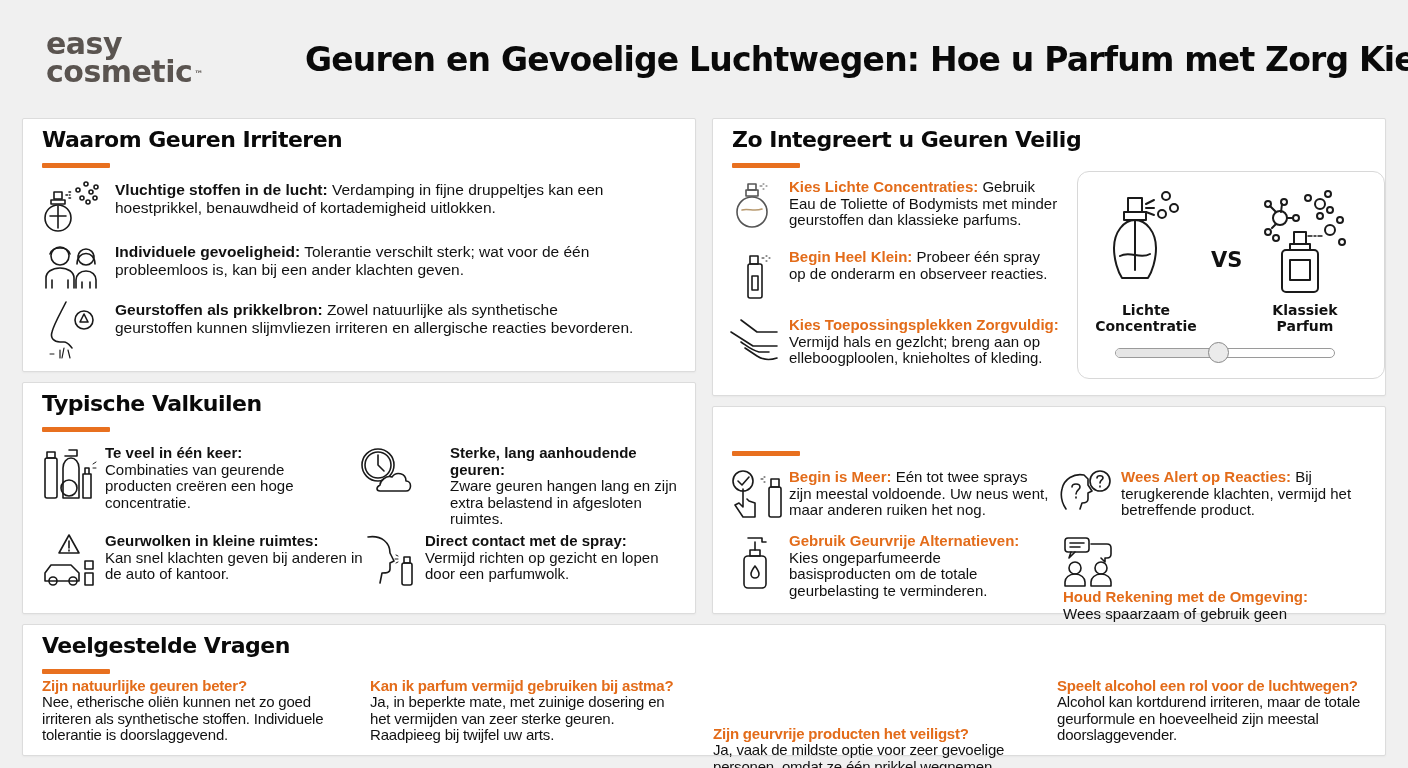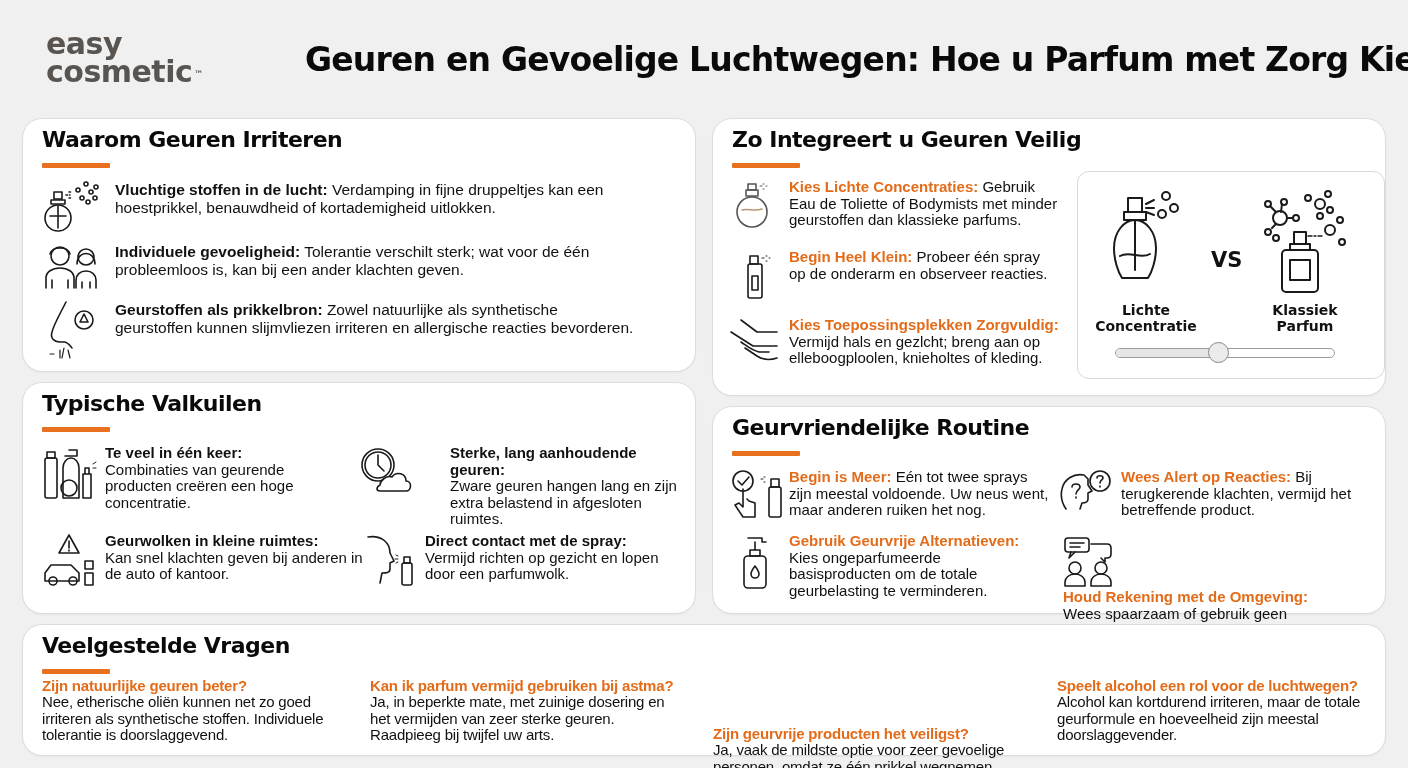--- a/index.html
+++ b/index.html
@@ -16,21 +16,21 @@
     font-weight: bold; font-size: 30px; line-height: 28px; letter-spacing: -0.5px;
   }
   .logo .tm { font-size: 9px; vertical-align: top; position: relative; top: 2px; margin-left: 2px; }
   .main-title {
     position: absolute; left: 305px; top: 40px;
     font-family: "DejaVu Sans", sans-serif; font-weight: bold;
     font-size: 33px; letter-spacing: -0.8px; color: #0a0a0a; white-space: nowrap;
   }
   .card {
     position: absolute; background: #fff; border: 1px solid #dcdcdc;
-    border-radius: 20px; box-shadow: 0 1px 2px rgba(0,0,0,0.04); padding-left: 14px;
+    border-radius: 2px; box-shadow: 0 1px 2px rgba(0,0,0,0.04); padding-left: 14px;
   }
   .card h2 {
     position: absolute; left: 19px; top: 8px;
     font-family: "DejaVu Sans", sans-serif; font-weight: bold;
     font-size: 22px; letter-spacing: -0.5px; color: #0a0a0a; white-space: nowrap;
   }
   .card .bar {
     position: absolute; left: 19px; top: 44px; width: 68px; height: 5px;
     background: #e8701f; border-radius: 1px;
   }
@@ -275,21 +275,20 @@
       <div>Parfum</div>
     </div>
     <div class="slider-track">
       <div class="slider-fill"></div>
     </div>
     <div class="slider-thumb"></div>
   </div>
 </div>
 
 <div class="card" style="left:712px; top:406px; width:674px; height:208px;">
-  <h2>Geurvriendelijke Routine</h2>
   <div class="bar"></div>
 
   <div class="item" style="left:18px; top:62px; width:320px;">
     <span class="ico" style="width:54px;height:52px;">
       <svg width="54" height="52" viewBox="0 0 54 52">
         <circle cx="12" cy="12" r="10"></circle>
           <path d="M7 12l4 4 7-8"></path>
         <path d="M12 20v18l-4-4-4 2 8 12h12v-14l-6-2-2-2"></path>
         <rect x="38" y="18" width="12" height="30" rx="2"></rect>
           <rect x="40" y="10" width="8" height="8"></rect>

